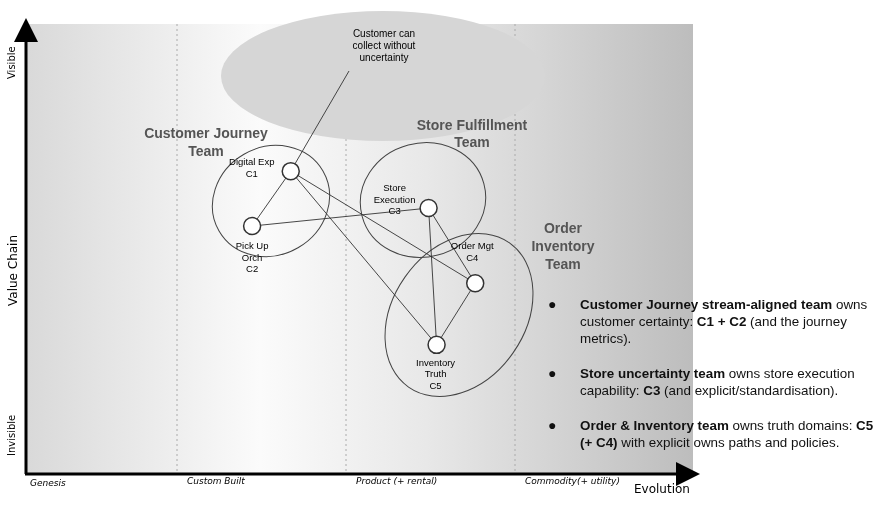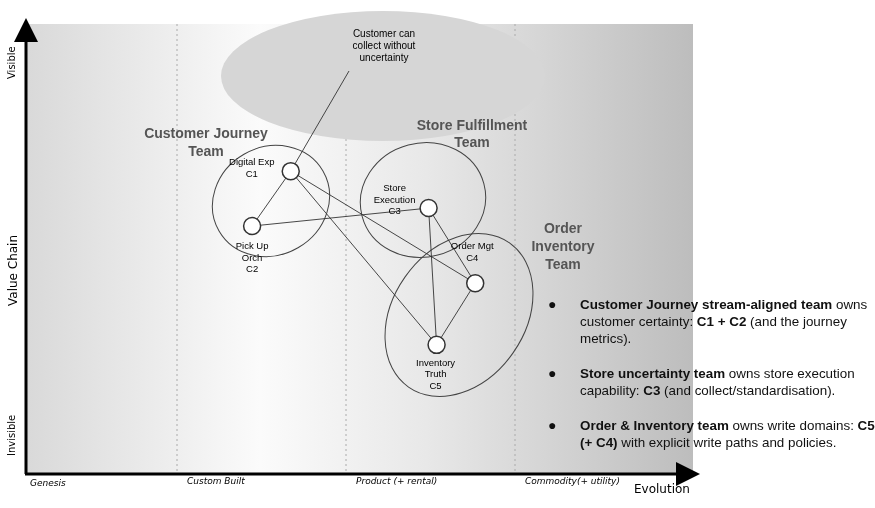--- a/index.html
+++ b/index.html
@@ -116,19 +116,19 @@
   </g>
 </svg>
 
 <div class="bullets">
   <div class="bullet">
     <span class="dot">●</span>
     <b>Customer Journey stream-aligned team</b><span> owns customer certainty: </span><b>C1 + C2</b><span> (and the journey metrics).</span>
   </div>
   <div class="bullet">
     <span class="dot">●</span>
-    <b>Store uncertainty team</b><span> owns store execution capability: </span><b>C3</b><span> (and collect/standardisation).</span>
+    <b>Store uncertainty team</b><span> owns store execution capability: </span><b>C3</b><span> (and explicit/standardisation).</span>
   </div>
   <div class="bullet">
     <span class="dot">●</span>
-    <b>Order &amp; Inventory team</b><span> owns write domains: </span><b>C5 (+ C4)</b><span> with explicit write paths and policies.</span>
+    <b>Order &amp; Inventory team</b><span> owns truth domains: </span><b>C5 (+ C4)</b><span> with explicit owns paths and policies.</span>
   </div>
 </div>
 
 </body></html>

